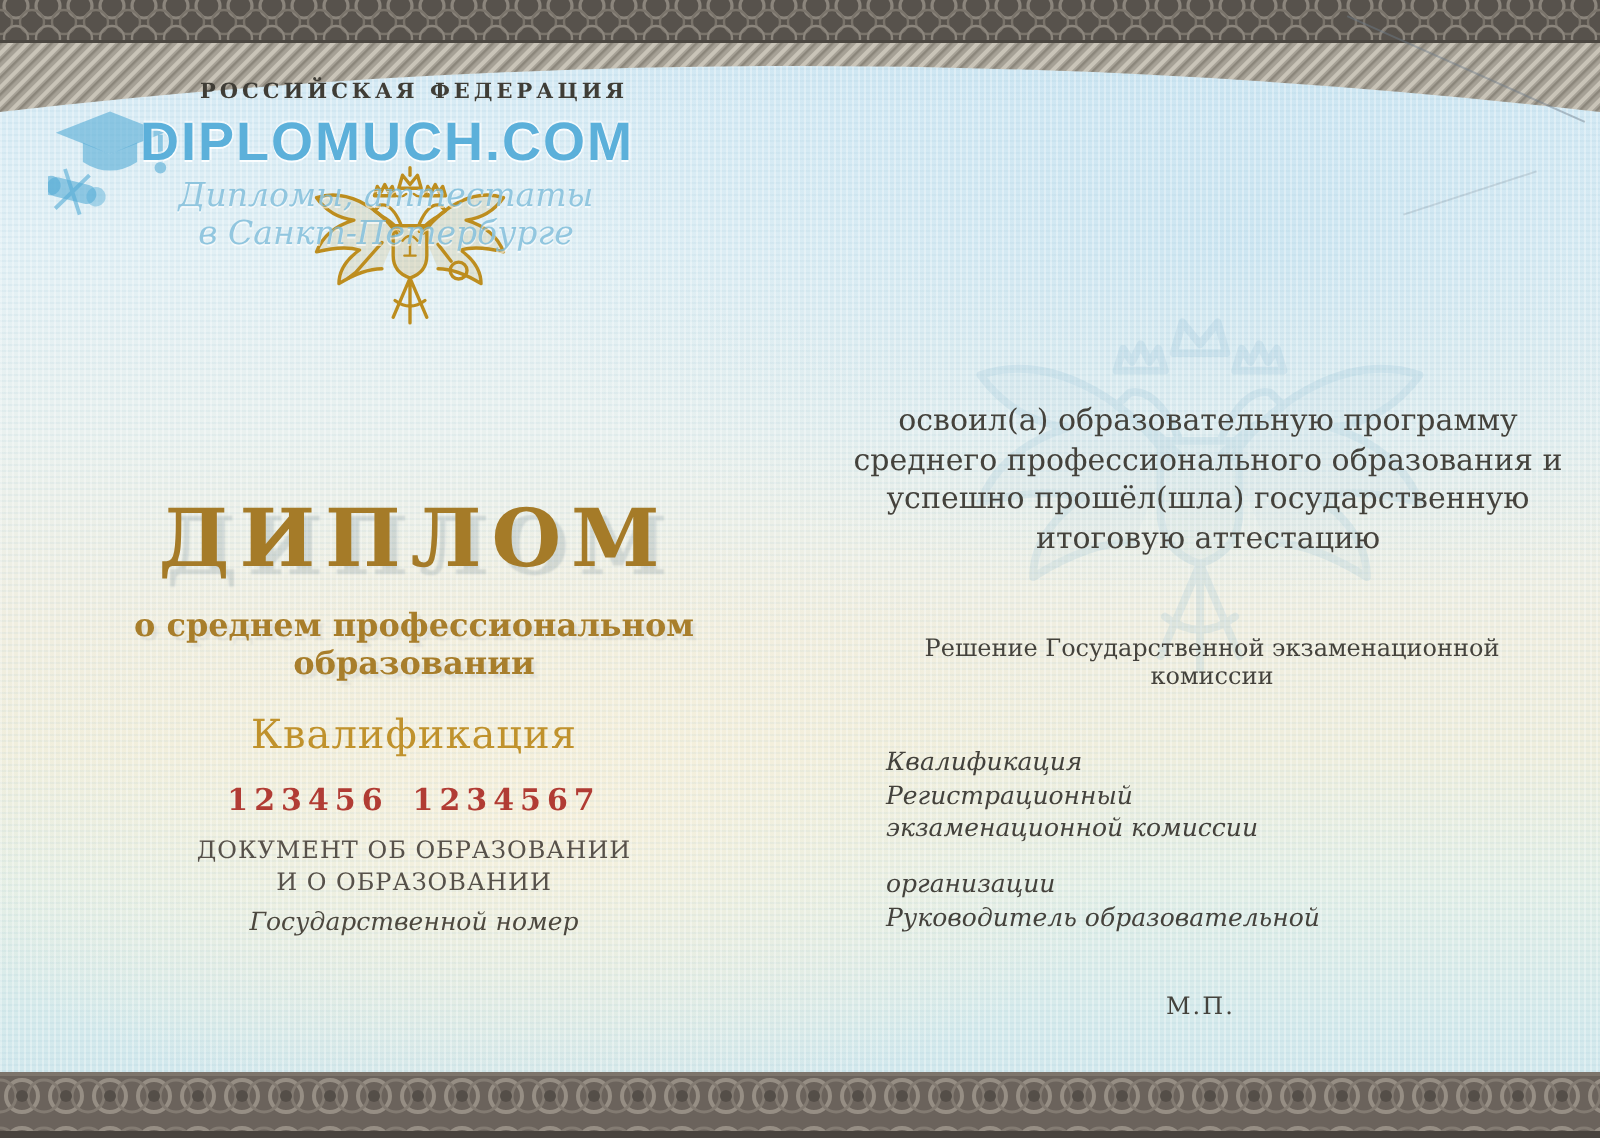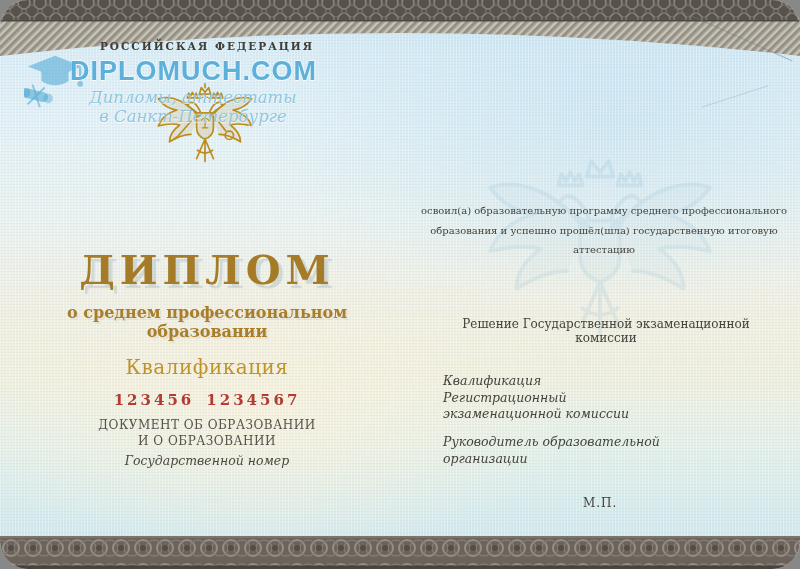--- a/index.html
+++ b/index.html
@@ -1,19 +1,18 @@
 <!DOCTYPE html>
 <html><head>
 <meta charset="utf-8">
 <style>
   html,body{margin:0;padding:0;background:#888;}
   .page{
     position:relative;width:800px;height:569px;overflow:hidden;
     font-family:"DejaVu Serif","Liberation Serif",serif;
-    border-radius:28px;
   }
   .paper{
     position:absolute;inset:0;
     background:
       repeating-linear-gradient(90deg, rgba(255,255,255,0.30) 0 1px, rgba(0,0,0,0) 1px 3px),
       repeating-linear-gradient(0deg, rgba(140,185,205,0.10) 0 1px, rgba(0,0,0,0) 1px 3px),
       radial-gradient(ellipse 430px 210px at 265px 410px, rgba(247,240,219,0.95), rgba(247,240,219,0) 72%),
       radial-gradient(ellipse 520px 260px at 620px 120px, rgba(185,220,238,0.50), rgba(185,220,238,0) 70%),
       linear-gradient(180deg,#cbe4f1 0%,#d9ecf5 10%,#e2f0f5 22%,#e9f1ef 38%,#f0eee0 55%,#efeedd 66%,#e3efe7 78%,#d5eaec 90%,#cde5ee 100%);
   }
@@ -55,21 +54,21 @@
     text-shadow:2px 2px 1px rgba(120,135,145,0.12);}
   .qual{top:355px;font-size:20px;color:#c0922c;letter-spacing:0.5px;}
   .nums{top:391px;font-size:15px;font-weight:bold;color:#b13c34;letter-spacing:3px;}
   .nums .n1{margin-right:12px;}
   .doctype{top:418px;font-size:12px;letter-spacing:0.5px;color:#57514a;line-height:15.5px;}
   .reglbl{top:453px;font-size:12.5px;font-style:italic;color:#4c483f;}
   .datelbl{top:493px;font-size:12.5px;font-style:italic;color:#4c483f;}
 
   .rcol{position:absolute;z-index:4;color:#44423c;}
   .statement{left:430px;top:93px;width:352px;text-align:center;font-size:12px;}
-  .program{left:420px;top:201px;width:368px;text-align:center;font-size:10px;line-height:19.5px;}
+  .program{left:420px;top:201px;width:368px;text-align:center;font-size:15px;line-height:19.5px;}
   .decision{left:430px;top:317px;width:352px;text-align:center;font-size:12px;}
   .sign{font-style:italic;font-size:12.5px;line-height:16.5px;text-align:left;}
   .chairman{left:443px;top:373px;width:300px;}
   .orghead{left:443px;top:434px;width:300px;}
   .seal{left:583px;top:496px;width:60px;font-size:12px;letter-spacing:1px;}
 </style>
 </head>
 <body>
 
 <div class="page">
@@ -185,17 +184,17 @@
   <div class="lcol reglbl">Государственной номер</div>
 
   <div class="rcol program">освоил(а) образовательную программу среднего профессионального образования и успешно прошёл(шла) государственную итоговую аттестацию</div>
   <div class="rcol decision">Решение Государственной экзаменационной комиссии</div>
   <div class="rcol sign chairman">
     <div>Квалификация</div>
     <div>Регистрационный</div>
     <div>экзаменационной комиссии</div>
   </div>
   <div class="rcol sign orghead">
+    <div>организации</div>
     <div>Руководитель образовательной</div>
-    <div>организации</div>
   </div>
   <div class="rcol seal">М.П.</div>
 </div>
 
 </body></html>

